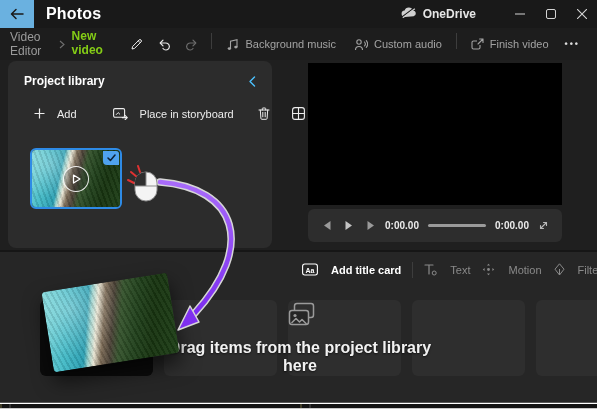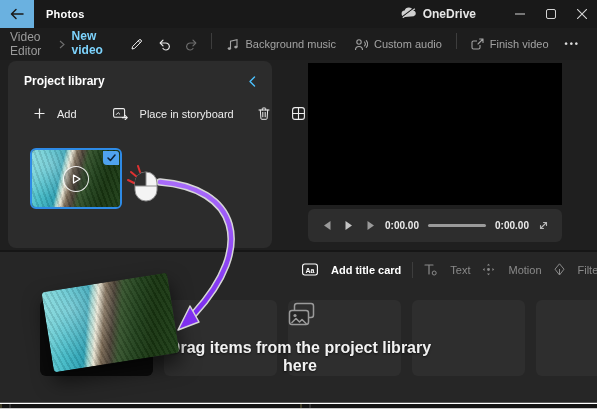--- a/index.html
+++ b/index.html
@@ -4,31 +4,31 @@
 <style>
   * { margin:0; padding:0; box-sizing:border-box; }
   html,body { width:600px; height:409px; }
   body { background:#ffffff; font-family:"Liberation Sans", sans-serif; color:#fff; position:relative; overflow:hidden; }
 
   .window { position:absolute; left:0; top:0; width:597px; height:403px; background:#1f1f1f; border-bottom:1px solid #5a5a5a; overflow:hidden; }
 
   
   .titlebar { position:absolute; left:0; top:0; width:100%; height:28px; background:#191919; display:flex; align-items:center; }
   .back-btn { width:34px; height:28px; background:#6ab1e0; display:flex; align-items:center; justify-content:center; cursor:pointer; }
-  .app-title { margin-left:12px; font-size:11px; font-weight:700; letter-spacing:.2px; }
+  .app-title { margin-left:12px; font-size:16px; font-weight:700; letter-spacing:.2px; }
   .tb-spacer { flex:1; }
   .onedrive { display:flex; align-items:flex-start; gap:6px; font-size:12px; font-weight:700; color:#e6e6e6; margin-right:28px; }
   .win-controls { display:flex; }
   .win-btn { width:31px; height:28px; display:flex; align-items:center; justify-content:center; color:#d4d4d4; }
 
   
   .commandbar { position:absolute; left:0; top:28px; width:100%; height:32px; background:#1d1d1d; display:flex; align-items:center; padding:0 10px; }
   .crumb-root { font-size:12px; color:#9b9b9b; }
   .crumb-chev { margin:0 7px; display:flex; }
-  .crumb-current { font-size:12px; font-weight:700; color:#7dd3fc; position:relative; padding-bottom:2px; }
+  .crumb-current { font-size:12px; font-weight:700; color:#84cc16; position:relative; padding-bottom:2px; }
   .crumb-current::after { content:""; position:absolute; left:-2px; right:-2px; bottom:-6px; height:3px; border-radius:2px; background:#35a3f1; }
   .icon-btn { background:none; border:none; display:flex; align-items:center; justify-content:center; padding:4px 7px; cursor:pointer; color:#e8e8e8; }
   .icon-btn.disabled { color:#6d6d6d; }
   .cmd-right { display:flex; margin-left:auto; }
   .cmd-btn { background:none; border:none; display:flex; align-items:center; gap:6px; color:#a3a3a3; font-size:11px; font-family:inherit; padding:5px 9px; cursor:pointer; white-space:nowrap; }
   .v-div { width:1px; height:16px; background:#3d3d3d; margin:0 5px; }
   .dots { color:#e0e0e0; font-size:9px; letter-spacing:2px; font-weight:700; }
 
   
   .main { position:absolute; left:0; top:60px; width:100%; height:190px; background:#1f1f1f; }

